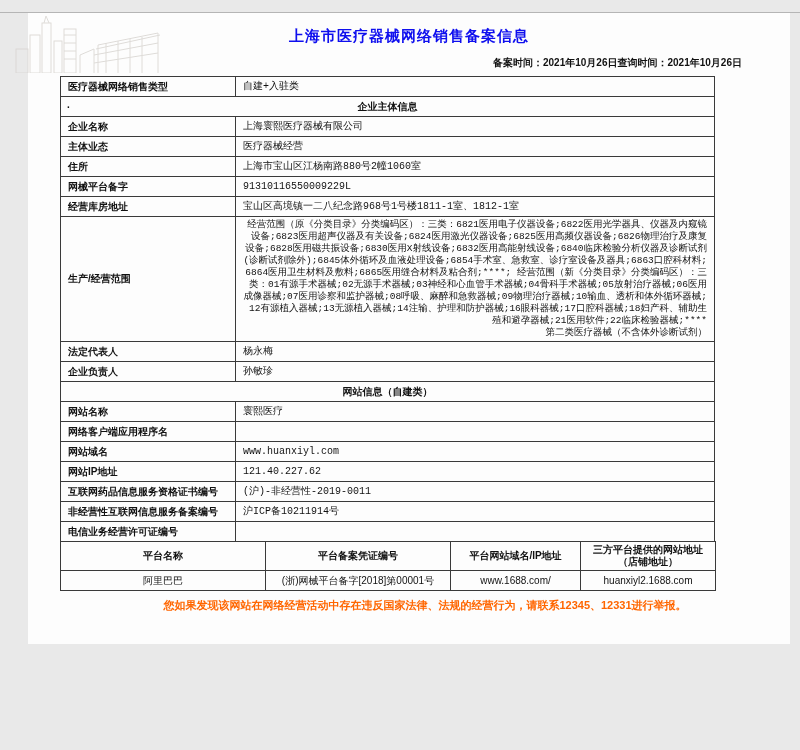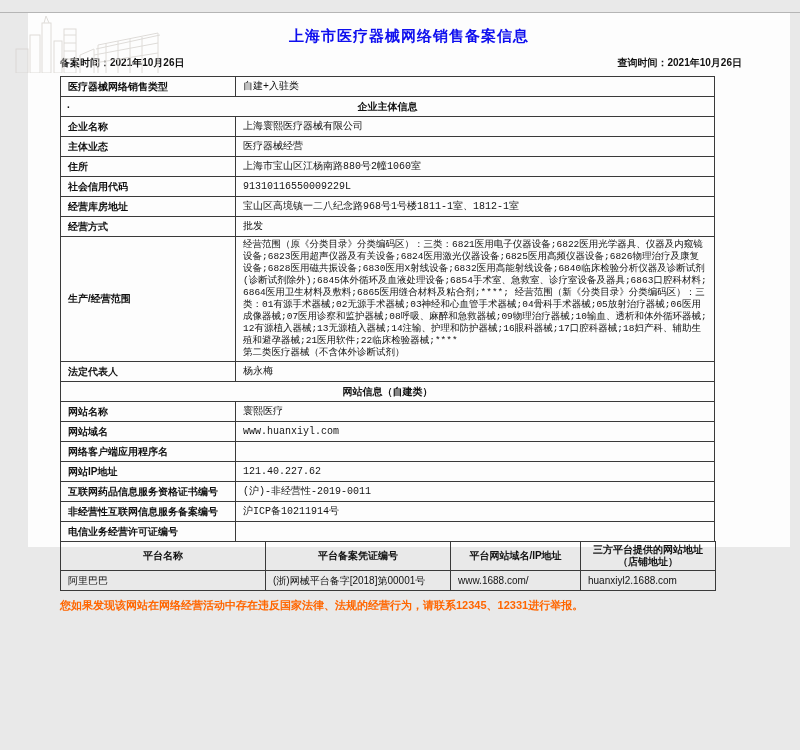--- a/index.html
+++ b/index.html
@@ -4,47 +4,47 @@
 <style>
   html,body{margin:0;padding:0;}
   body{
     width:800px;height:750px;overflow:hidden;position:relative;
     background:#e9e9e9;
     font-family:"Liberation Sans","DejaVu Sans",sans-serif;
     color:#111;
   }
   .top-line{position:absolute;top:12px;left:0;width:800px;height:0;border-top:1px solid #b5b5b5;}
   .paper{
-    position:absolute;left:28px;top:13px;width:762px;height:534px;
+    position:absolute;left:28px;top:13px;width:762px;height:631px;
     background:#fdfdfd;
   }
   .watermark{position:absolute;left:-20px;top:2px;width:200px;height:58px;opacity:.85;}
   .page-title{
     text-align:center;font-size:15px;font-weight:bold;letter-spacing:1px;
     color:#0f0fee;margin:14px 0 10px 0;
   }
   .dates{
-    display:flex;justify-content:space-between;
+    display:flex;justify-content:flex-end;
     margin:0 48px 6px 32px;font-size:10px;font-weight:bold;
   }
   table{border-collapse:collapse;width:655px;margin:0 0 0 32px;table-layout:fixed;}
   td,th{
     border:1px solid #3a3a3a;font-size:10px;padding:2px 7px;height:15px;
     vertical-align:middle;word-break:break-all;
   }
   .lbl{font-weight:bold;width:160px;}
   .val{white-space:pre-line;line-height:13px;font-family:Liberation Mono, monospace;}
   .section-cell{text-align:center;font-weight:bold;position:relative;}
   .section-bullet{position:absolute;left:6px;top:2px;font-weight:bold;}
-  .scope{line-height:12px;font-size:9.5px;}
+  .scope{line-height:12px;font-size:9.5px;text-align:right;}
   .platform{margin-top:-1px;}
   .platform th{font-weight:bold;text-align:center;line-height:12px;}
-  .platform td{text-align:left;}
+  .platform td{text-align:center;}
   .warning{
-    margin:7px 0 4px 32px;font-size:11px;font-weight:bold;color:#ff6600;
+    margin:7px 0 4px 32px;font-size:11px;font-weight:bold;color:#ff6600;text-align:center;
   }
 </style>
 </head>
 <body>
 
 <div class="top-line"></div>
 
 <div class="paper">
 
   <svg class="watermark" viewBox="0 0 200 58" fill="none" stroke="#d9d6d2" stroke-width="1">
@@ -98,54 +98,54 @@
     </tr>
     <tr>
       <td class="lbl">主体业态</td>
       <td class="val">医疗器械经营</td>
     </tr>
     <tr>
       <td class="lbl">住所</td>
       <td class="val">上海市宝山区江杨南路880号2幢1060室</td>
     </tr>
     <tr>
-      <td class="lbl">社会信用代码</td>
+      <td class="lbl">网械平台备字</td>
       <td class="val">91310116550009229L</td>
     </tr>
     <tr>
       <td class="lbl">经营库房地址</td>
       <td class="val">宝山区高境镇一二八纪念路968号1号楼1811-1室、1812-1室</td>
-    </tr>
-    <tr>
-      <td class="lbl">经营方式</td>
-      <td class="val">批发</td>
     </tr>
     <tr>
       <td class="lbl">生产/经营范围</td>
       <td class="val scope">经营范围（原《分类目录》分类编码区）：三类：6821医用电子仪器设备;6822医用光学器具、仪器及内窥镜设备;6823医用超声仪器及有关设备;6824医用激光仪器设备;6825医用高频仪器设备;6826物理治疗及康复设备;6828医用磁共振设备;6830医用X射线设备;6832医用高能射线设备;6840临床检验分析仪器及诊断试剂(诊断试剂除外);6845体外循环及血液处理设备;6854手术室、急救室、诊疗室设备及器具;6863口腔科材料;6864医用卫生材料及敷料;6865医用缝合材料及粘合剂;****; 经营范围（新《分类目录》分类编码区）：三类：01有源手术器械;02无源手术器械;03神经和心血管手术器械;04骨科手术器械;05放射治疗器械;06医用成像器械;07医用诊察和监护器械;08呼吸、麻醉和急救器械;09物理治疗器械;10输血、透析和体外循环器械;12有源植入器械;13无源植入器械;14注输、护理和防护器械;16眼科器械;17口腔科器械;18妇产科、辅助生殖和避孕器械;21医用软件;22临床检验器械;****
 第二类医疗器械（不含体外诊断试剂）</td>
     </tr>
     <tr>
       <td class="lbl">法定代表人</td>
       <td class="val">杨永梅</td>
     </tr>
     <tr>
+      <td class="lbl">企业负责人</td>
+      <td class="val">孙敏珍</td>
+    </tr>
+    <tr>
       <td class="section-cell" colspan="2">网站信息（自建类）</td>
     </tr>
     <tr>
       <td class="lbl">网站名称</td>
       <td class="val">寰熙医疗</td>
     </tr>
     <tr>
+      <td class="lbl">网络客户端应用程序名</td>
+      <td class="val"></td>
+    </tr>
+    <tr>
       <td class="lbl">网站域名</td>
       <td class="val">www.huanxiyl.com</td>
-    </tr>
-    <tr>
-      <td class="lbl">网络客户端应用程序名</td>
-      <td class="val"></td>
     </tr>
     <tr>
       <td class="lbl">网站IP地址</td>
       <td class="val">121.40.227.62</td>
     </tr>
     <tr>
       <td class="lbl">互联网药品信息服务资格证书编号</td>
       <td class="val">(沪)-非经营性-2019-0011</td>
     </tr>
     <tr>

